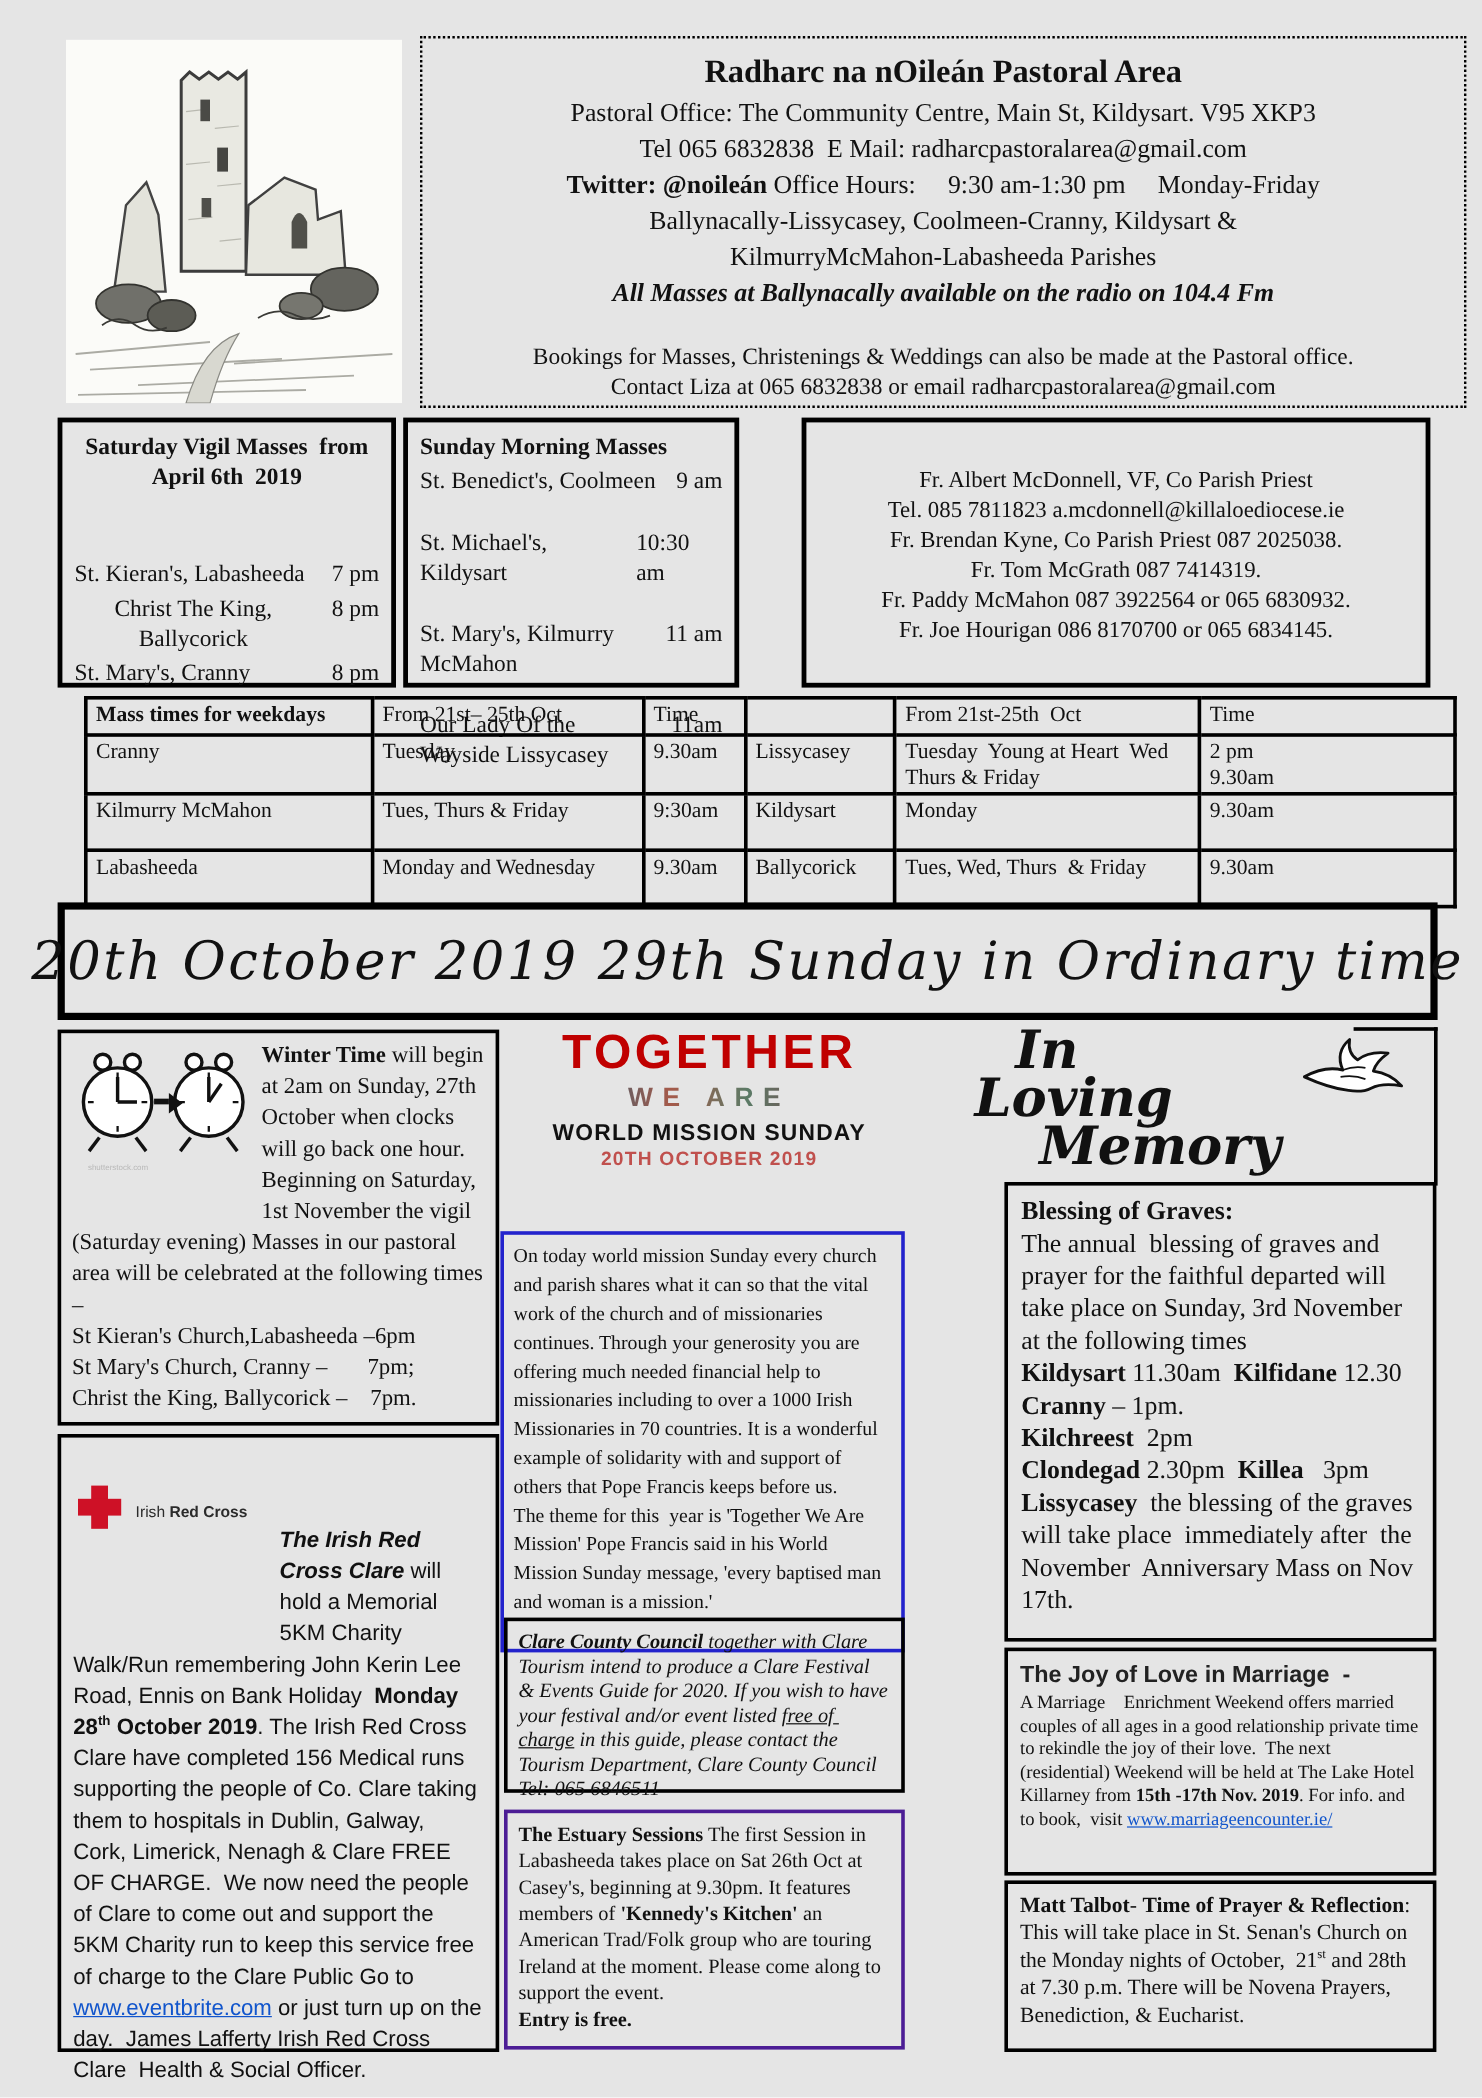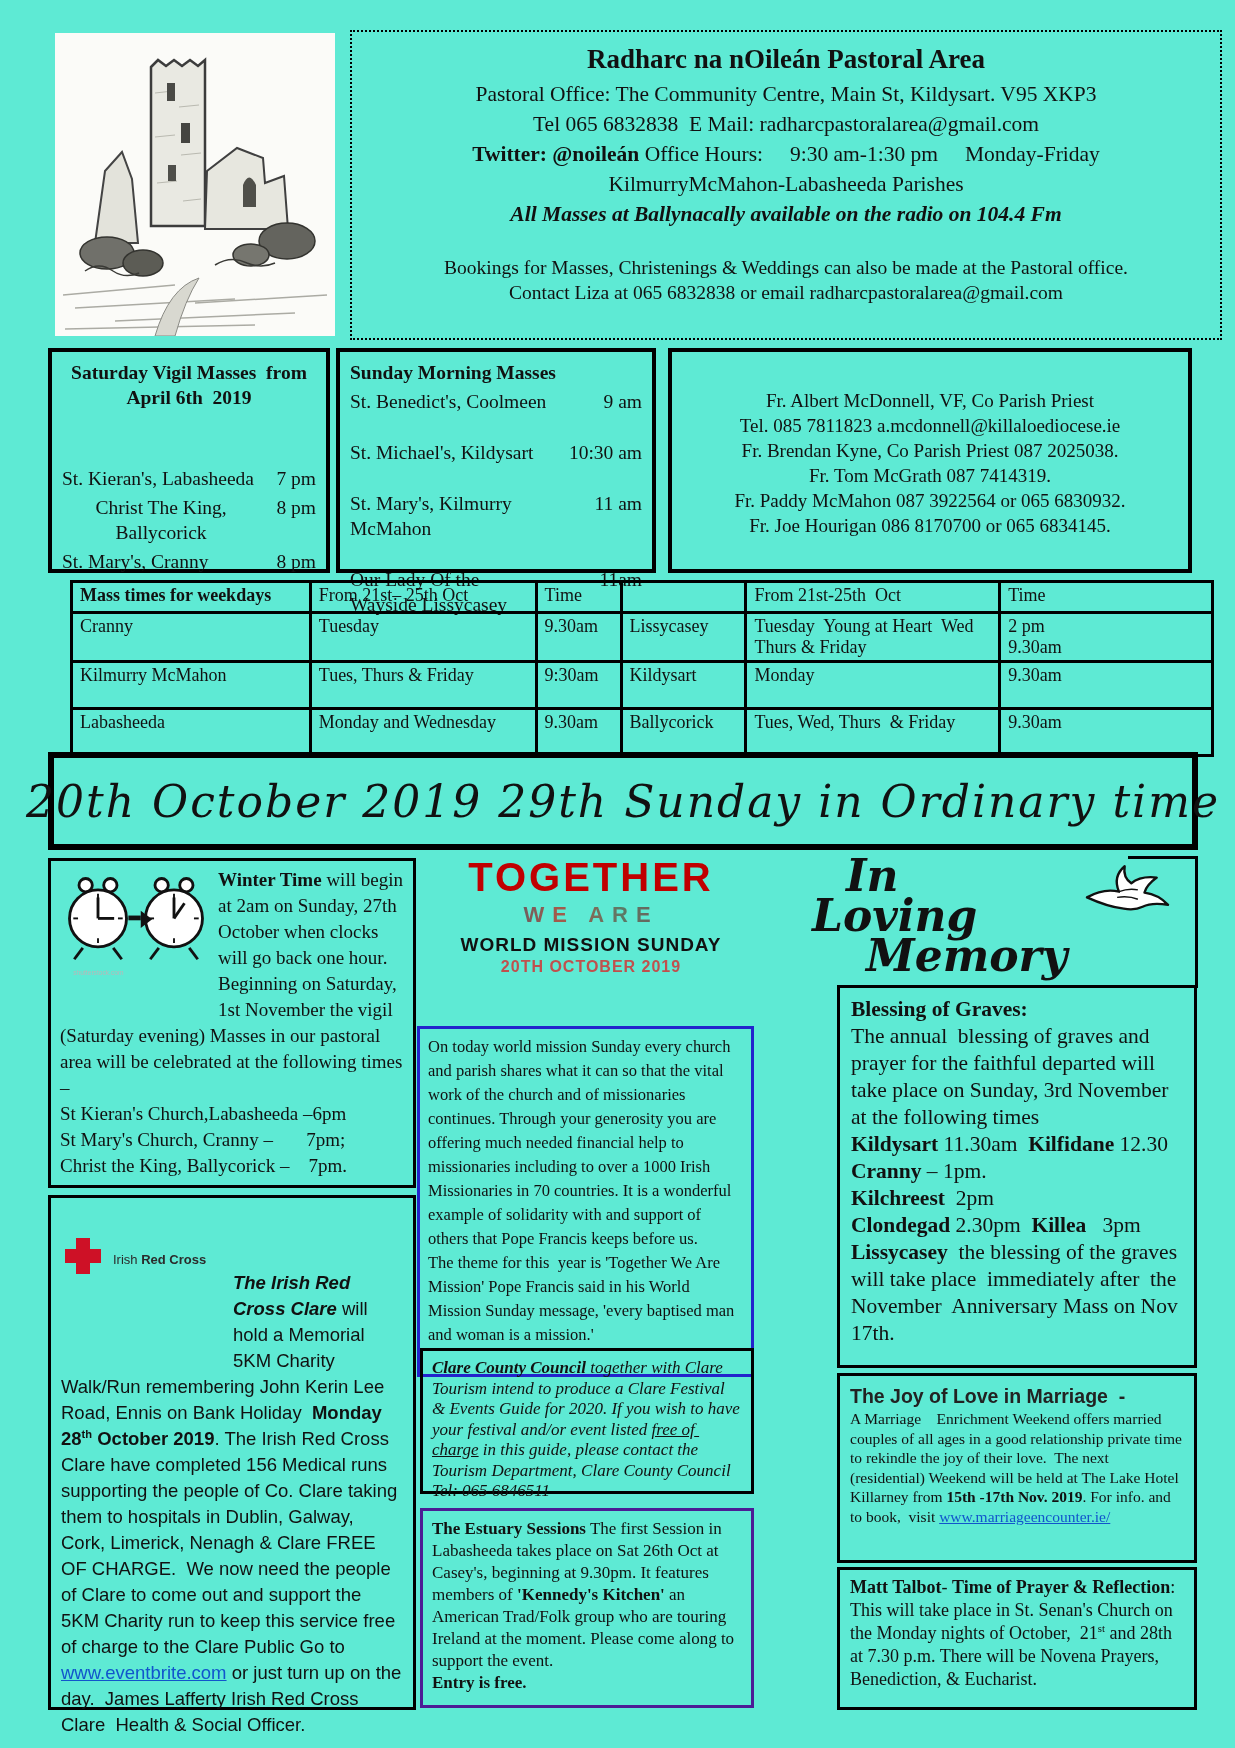--- a/index.html
+++ b/index.html
@@ -1,16 +1,16 @@
 <!DOCTYPE html>
 <html><head>
 <meta charset="utf-8">
 <style>
   html,body{margin:0;padding:0;background:#fff;}
-  #page{position:relative;width:1235px;height:1748px;background:#5eead4;overflow:hidden;
+  #page{position:relative;width:1235px;height:1748px;background:#e5e5e5;overflow:hidden;
         font-family:"Liberation Serif","DejaVu Serif",serif;color:#111;}
   [data-bind]{white-space:pre-wrap;}
   .abs{position:absolute;box-sizing:border-box;}
   .sans{font-family:"Liberation Sans","DejaVu Sans",sans-serif;}
   .b{font-weight:bold;}
   .u{text-decoration:underline;}
   .sup{vertical-align:super;font-size:0.6em;line-height:0;}
   .link{color:#1155cc;text-decoration:underline;cursor:pointer;}
 
   
@@ -19,21 +19,21 @@
               text-align:center;padding:10px 8px 0 8px;}
   #header-box .title{font-size:27px;font-weight:bold;margin:2px 0 4px 0;}
   #header-box .hline{font-size:21.5px;font-weight:normal;line-height:30px;}
   #header-box .hline-mixed{font-size:21.5px;line-height:30px;}
   #header-box .radio{font-size:21.5px;font-weight:bold;font-style:italic;line-height:30px;}
   #header-box .bookings{font-size:19.5px;line-height:25px;margin-top:26px;}
 
   
   .massbox{border:4px solid #000;padding:8px 10px;font-size:19.5px;}
   #vigil-box{left:48px;top:348px;width:282px;height:225px;text-align:center;}
-  #sunday-box{left:336px;top:348px;width:320px;height:225px;}
+  #sunday-box{left:336px;top:348px;width:280px;height:225px;}
   #priests-box{left:668px;top:348px;width:524px;height:225px;text-align:center;
                font-size:19px;line-height:25px;padding-top:36px;}
   .mass-title{font-weight:bold;line-height:25px;}
   .mass-row{display:flex;justify-content:space-between;line-height:25px;margin-top:4px;}
   .mass-row .church{max-width:78%;}
 
   
   #weekday-table{left:48px;top:580px;width:1144px;border-collapse:collapse;position:absolute;margin-left:22px;}
   #weekday-table td{border:3px solid #000;font-size:18px;line-height:21px;
                     padding:2px 7px;vertical-align:top;}
@@ -134,20 +134,21 @@
       <path d="M30 238 q14 -10 28 0 q12 8 26 2 M160 232 q16 -10 32 -2 q14 6 28 0" stroke="#3a3a36" fill="none" stroke-width="1.5"></path>
       <path d="M120 303 q10 -36 24 -58 q-30 10 -44 58 z" fill="#d8d8d0" stroke="#8a8a84" stroke-width="1"></path>
     </svg>
   </div>
 
   <div class="abs" id="header-box">
     <div class="title" data-bind="header.title">Radharc na nOileán Pastoral Area</div>
     <div class="hline" data-bind="header.line1">Pastoral Office: The Community Centre, Main St, Kildysart. V95 XKP3</div>
     <div class="hline" data-bind="header.line2">Tel 065 6832838  E Mail: radharcpastoralarea@gmail.com</div>
     <div class="hline-mixed"><span class="b" data-bind="header.twitter_bold">Twitter: @noileán</span><span data-bind="header.twitter_rest"> Office Hours:     9:30 am-1:30 pm     Monday-Friday</span></div>
+    <div class="hline" data-bind="header.parishes1">Ballynacally-Lissycasey, Coolmeen-Cranny, Kildysart &amp;</div>
     <div class="hline" data-bind="header.parishes2">KilmurryMcMahon-Labasheeda Parishes</div>
     <div class="radio" data-bind="header.radio">All Masses at Ballynacally available on the radio on 104.4 Fm</div>
     <div class="bookings">
       <div data-bind="header.bookings1">Bookings for Masses, Christenings &amp; Weddings can also be made at the Pastoral office.</div>
       <div data-bind="header.bookings2">Contact Liza at 065 6832838 or email radharcpastoralarea@gmail.com</div>
     </div>
   </div>
 
   <div class="abs massbox" id="vigil-box">
     <div class="mass-title" data-bind="vigil.title1">Saturday Vigil Masses  from</div>

